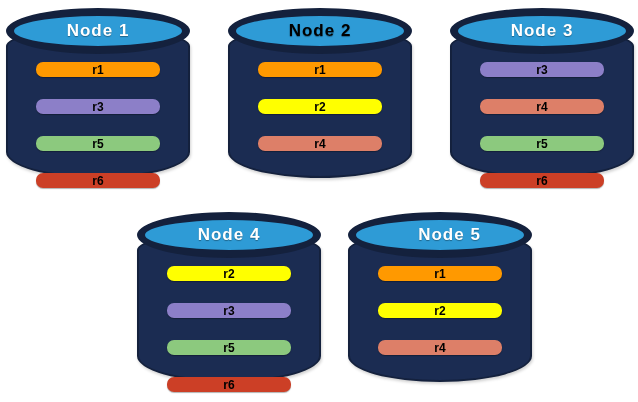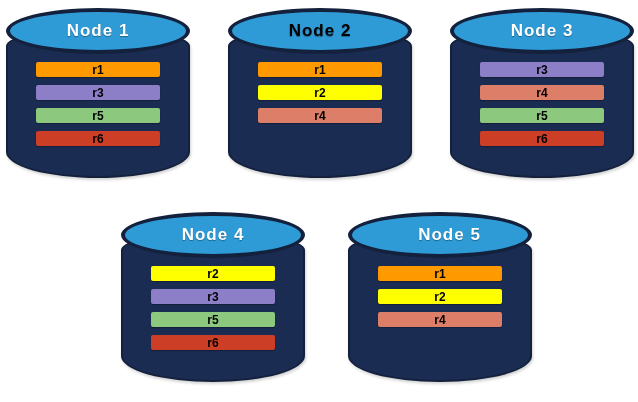--- a/index.html
+++ b/index.html
@@ -41,21 +41,21 @@
     box-shadow: 1px 2px 3px rgba(0,0,0,0.18);
   }
 
   .cyl-top {
     position: absolute;
     left: 0;
     top: 2px;
     width: 184px;
     height: 46px;
     background: #2e9bd6;
-    border: 4px solid #1d4ed8;
+    border: 8px solid #1d4ed8;
     border-radius: 50%;
     box-sizing: border-box;
     display: flex;
     align-items: center;
     justify-content: center;
   }
 
   .cyl-label {
     color: #ffffff;
     font-size: 17px;
@@ -70,41 +70,41 @@
   .replica-list {
     position: absolute;
     left: 30px;
     top: 56px;
     width: 124px;
   }
 
   .replica {
     position: relative;
     height: 15px;
-    margin-bottom: 8px;
-    border-radius: 2px;
+    margin-bottom: 22px;
+    border-radius: 7px;
     display: flex;
     align-items: center;
     justify-content: center;
     box-shadow: 0 1px 1px rgba(0,0,0,0.30);
   }
 
   .replica-label {
     font-size: 12px;
     font-weight: bold;
     color: #000000;
     line-height: 1;
     user-select: none;
   }
 
   
   #node-1 { left: 6px;   top: 6px; }
   #node-2 { left: 228px; top: 6px; }
   #node-3 { left: 450px; top: 6px; }
-  #node-4 { left: 121px; top: 210px; }
+  #node-4 { left: 137px; top: 210px; }
   #node-5 { left: 348px; top: 210px; }
 </style>
 </head>
 <body style="background: rgb(255, 255, 255);">
 
 <div id="diagram">
 
   <div class="node" id="node-1">
     <div class="cyl-body" style="background-color: rgb(27, 44, 82); border-color: rgb(20, 33, 61);"></div>
     <div class="cyl-top" style="background-color: rgb(46, 155, 214); border-color: rgb(20, 33, 61);">

